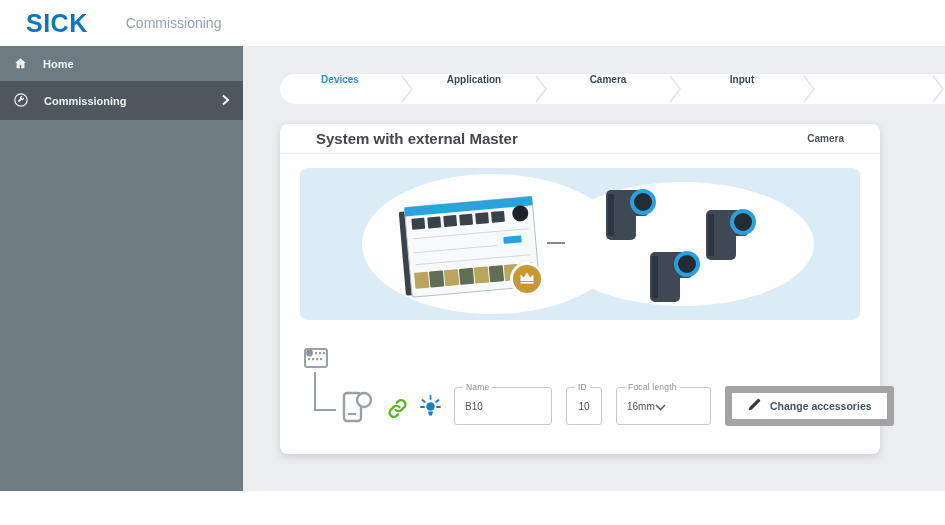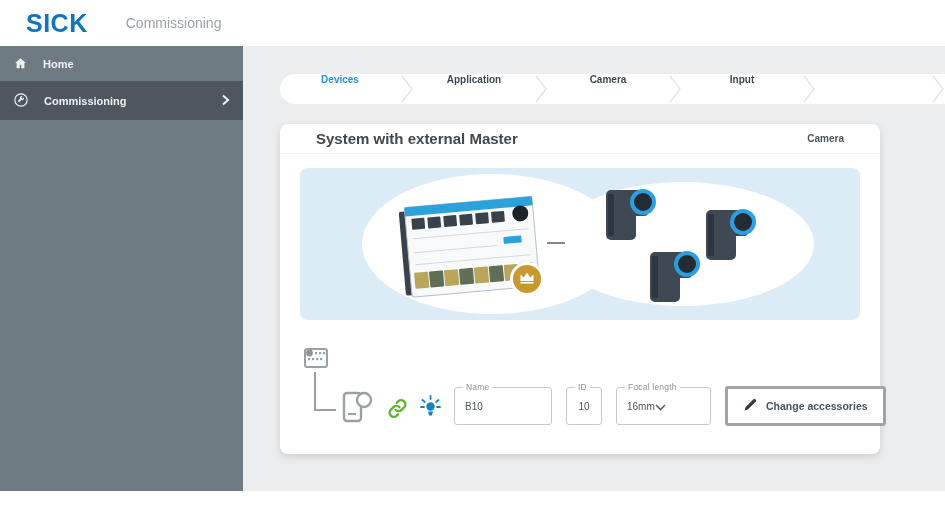--- a/index.html
+++ b/index.html
@@ -61,21 +61,21 @@
                    font-size:8.5px; color:#8b9195; letter-spacing:.2px; }
   .field input { border:none; outline:none; width:100%; height:100%; padding:0 10px;
                  font-size:10px; color:#4c545a; font-family:"Liberation Sans", sans-serif; background:transparent; }
   .f-name { width:98px; }
   .f-id { width:36px; }
   .f-id input { text-align:center; padding:0 4px; }
   .f-select { width:95px; display:flex; align-items:center; padding:0 8px 0 10px; cursor:pointer; }
   .f-select .sel-value { font-size:10px; color:#4c545a; }
   .f-select svg { margin-left:auto; }
 
-  .btn-accessories { height:40px; border:3px solid #a3a3a3; border-radius:3px; background:#fff;
+  .btn-accessories { height:40px; border:7px solid #a3a3a3; border-radius:3px; background:#fff;
                      display:flex; align-items:center; gap:9px; padding:0 15px; cursor:pointer;
                      font-size:10.5px; color:#46545e; font-weight:600; white-space:nowrap; }
 </style>
 </head>
 <body>
 
 <div>
 
   <header class="app-header">
     <span class="logo">SICK</span>

